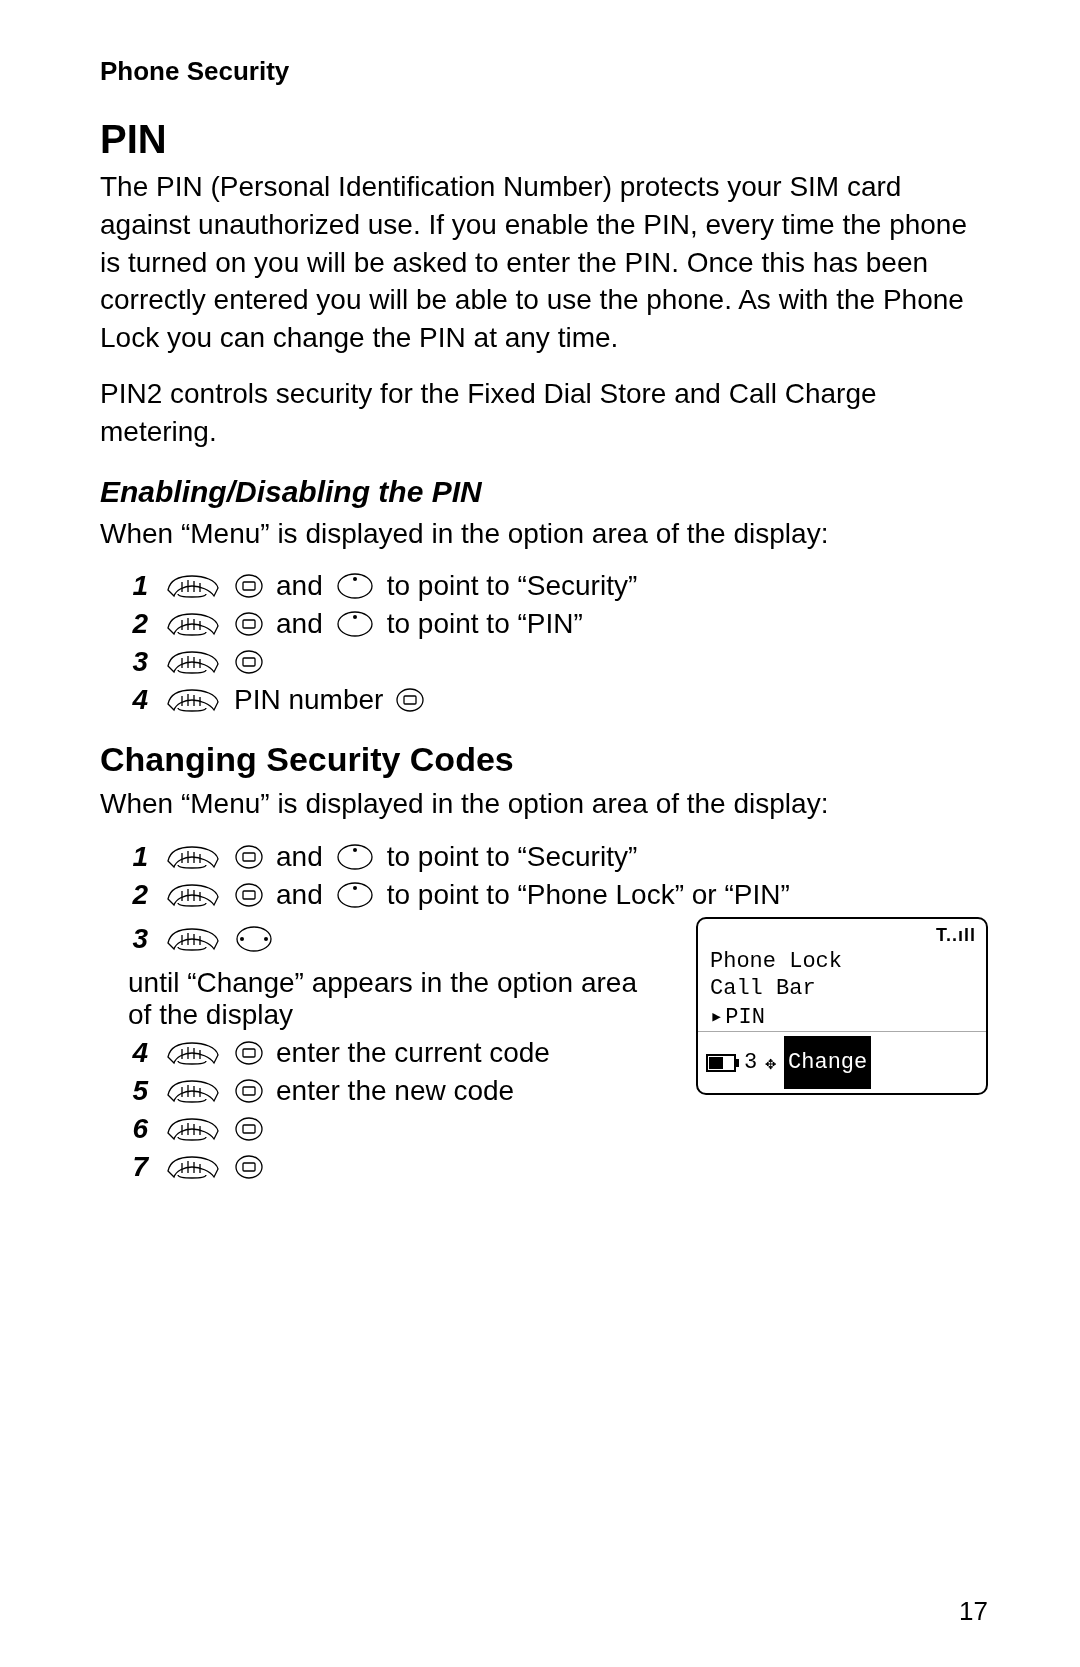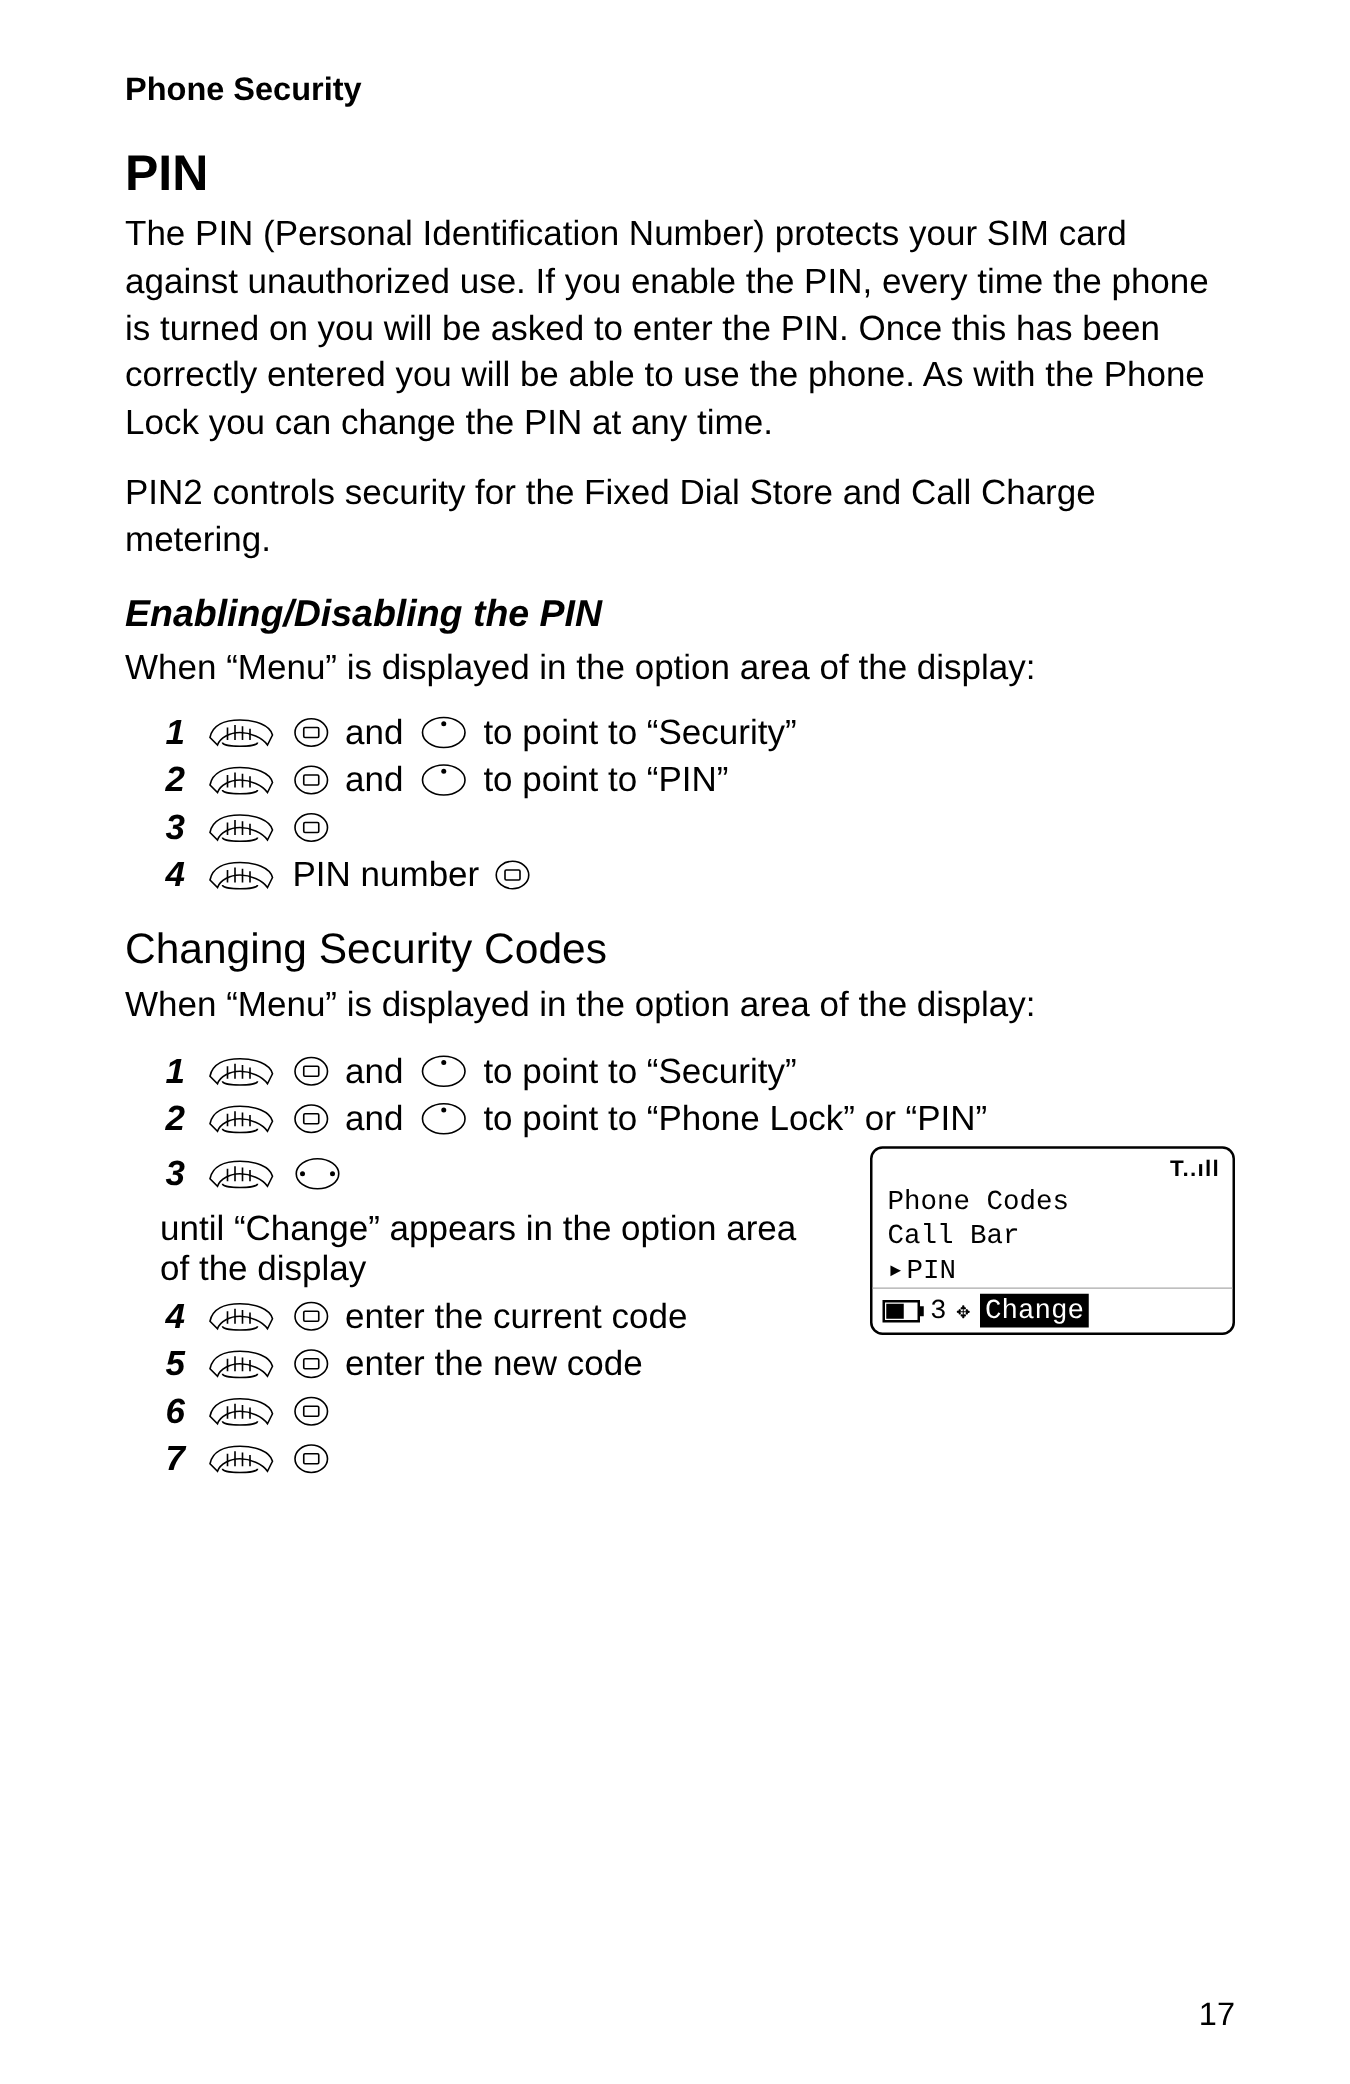--- a/index.html
+++ b/index.html
@@ -31,21 +31,21 @@
     margin:0 0 18px 0;
   }
   h2.sub{
     font-size:30px;
     font-weight:bold;
     font-style:italic;
     margin:24px 0 6px 0;
   }
   h1.section2{
     font-size:34px;
-    font-weight:normal;
+    font-weight:bold;
     margin:24px 0 6px 0;
   }
   .steps{padding-left:28px;}
   .step{
     display:flex;
     align-items:center;
     gap:12px;
     font-size:28px;
     margin:6px 0;
     flex-wrap:wrap;
@@ -102,21 +102,21 @@
     align-items:center;
     gap:8px;
     padding:4px 8px;
   }
   .batt{
     display:inline-block;width:26px;height:14px;border:2px solid #000;position:relative;
   }
   .batt::after{content:"";position:absolute;right:-5px;top:3px;width:3px;height:8px;background:#000;}
   .batt .fill{position:absolute;left:1px;top:1px;bottom:1px;width:14px;background:#000;}
   .label-change{
-    background:#000;color:#fff;padding:1px 4px;font-family:"Courier New",monospace;
+    background:#000;color:#fff;padding:14px 4px;font-family:"Courier New",monospace;
   }
   .nav-diamond{font-size:18px;}
 
   
   svg.hand{width:58px;height:32px;}
   svg.softkey{width:30px;height:30px;}
   svg.navcircle{width:40px;height:30px;}
 
   .step span.txt{display:inline;}
   .step .step-content{max-width:560px;}
@@ -338,21 +338,21 @@
         <span class="icon">
             <svg class="softkey">
               <use href="#softkey-icon"></use>
             </svg>
           </span>
       </div>
     </div>
 
     <div class="phone">
       <div class="signal">T..ıll</div>
-      <div class="row">Phone Codes</div>
+      <div class="row">Phone Lock</div>
       <div class="row">Call Bar</div>
       <div class="row selected">PIN</div>
       <div class="bottom">
         <span class="batt">
             <span class="fill"></span>
           </span>
         <span>3</span>
         <span class="nav-diamond">✥</span>
         <span class="label-change">Change</span>
       </div>

